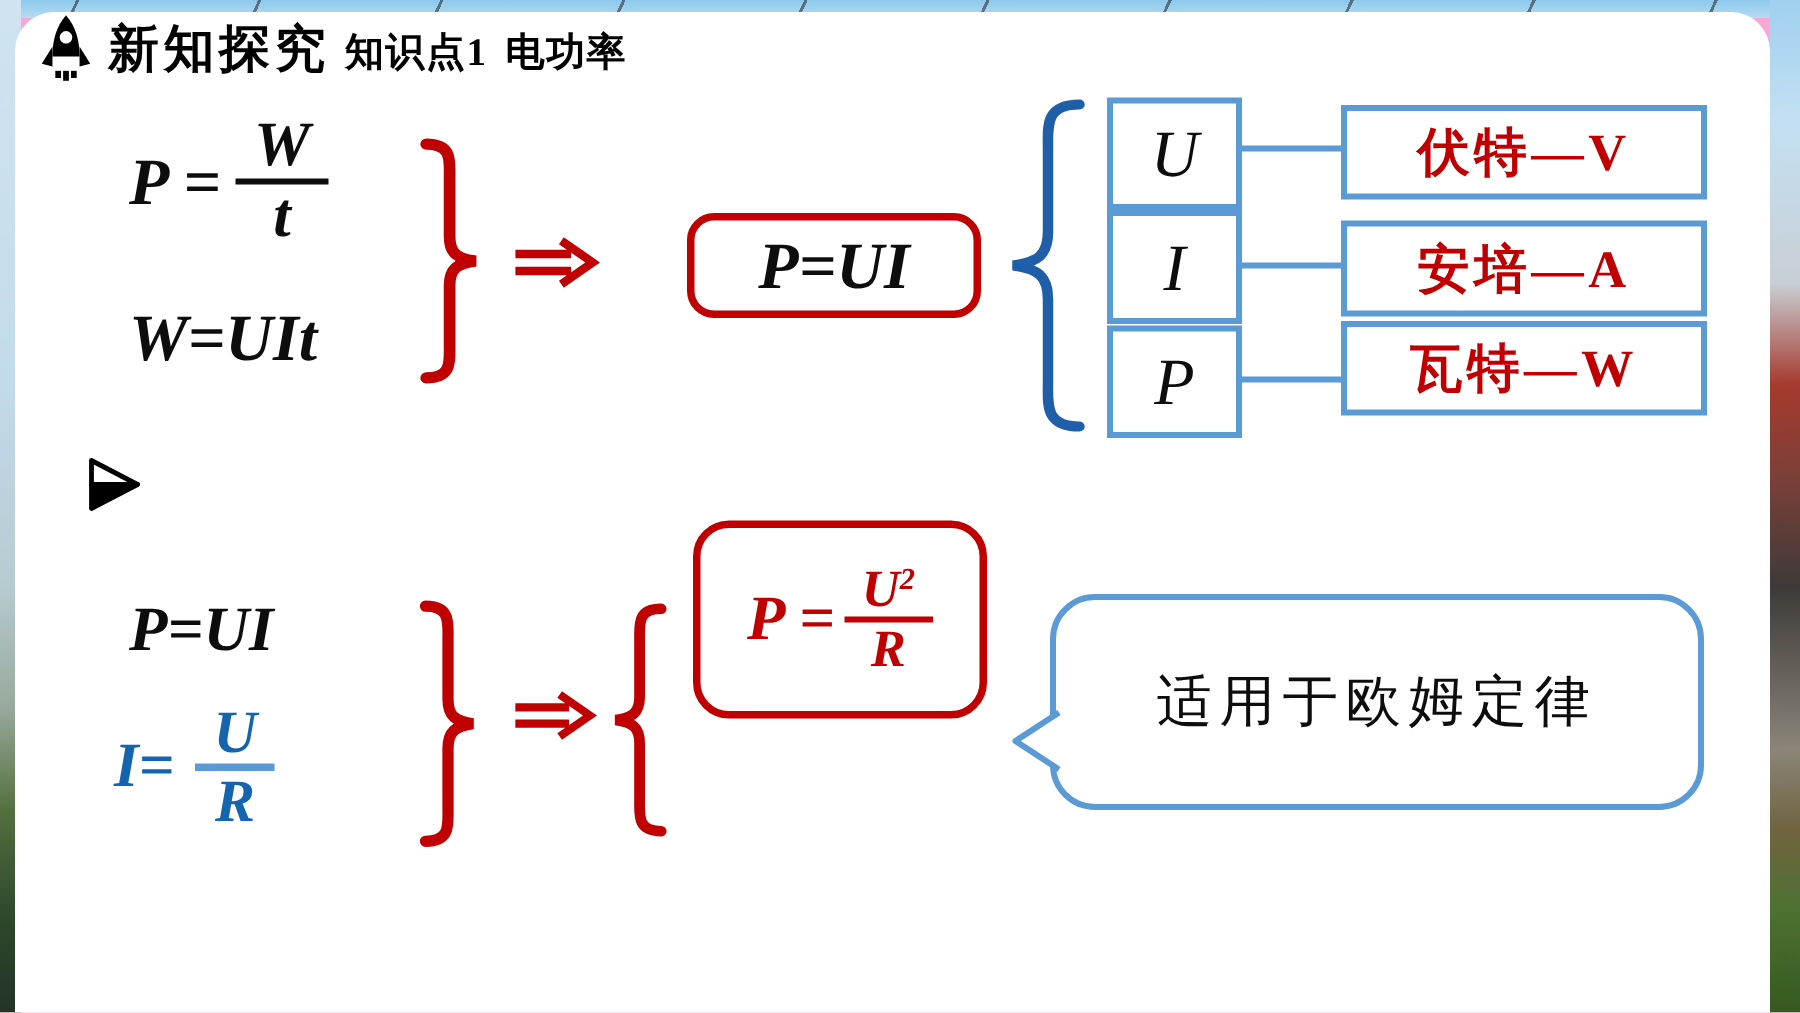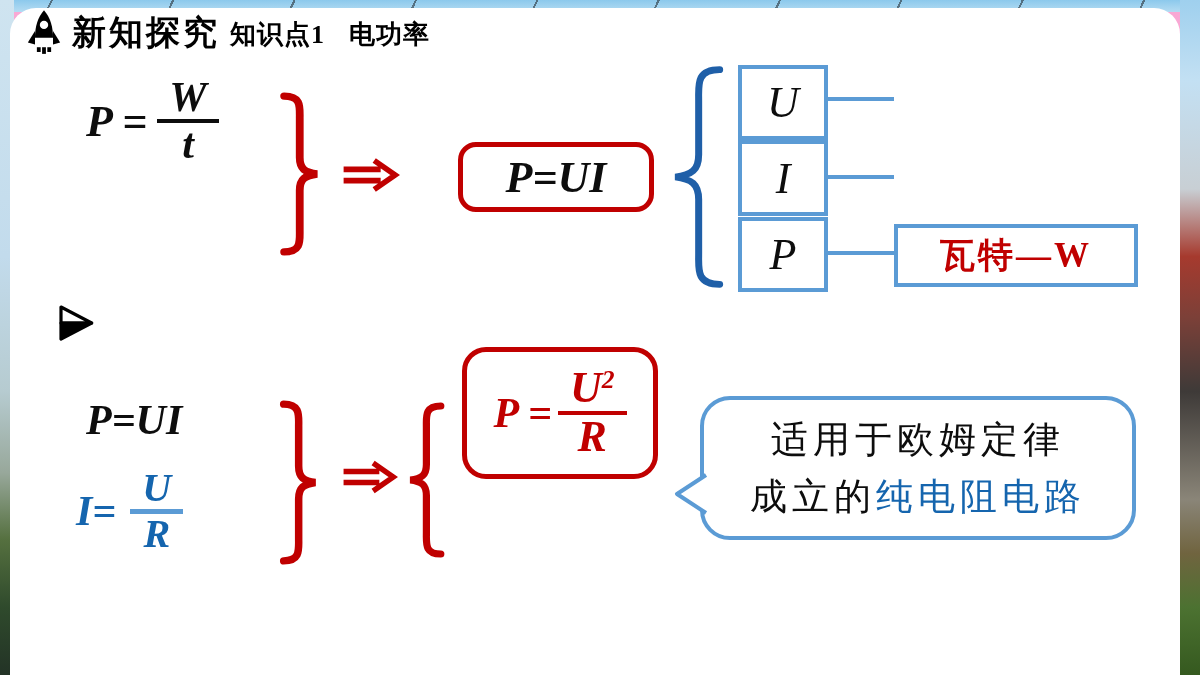--- a/index.html
+++ b/index.html
@@ -18,21 +18,21 @@
   .panel{position:absolute;left:10px;top:8px;width:1170px;height:667px;
     background:#fff;border-radius:26px 26px 0 0;}
 
   .abs{position:absolute;}
   .ink{color:#0d0d0d;}
   .red{color:#c00000;}
   .blue{color:#1565ae;}
 
   
   .hdr-title{font-size:34px;font-weight:bold;letter-spacing:3px;color:#000;}
-  .hdr-sub{font-size:26px;font-weight:bold;letter-spacing:1px;color:#000;display:flex;gap:24px;}
+  .hdr-sub{font-size:26px;font-weight:bold;letter-spacing:1px;color:#000;display:flex;gap:12px;}
 
   
   .fitalic{font-style:italic;font-weight:bold;font-family:"Liberation Serif",serif;}
   .frow{display:flex;align-items:center;}
   .frac{display:inline-flex;flex-direction:column;align-items:center;}
   .frac .fr-num,.frac .fr-den{line-height:1.02;padding:0 12px;}
   .frac .fr-bar{align-self:stretch;height:4px;}
   sup.s2{font-size:0.58em;vertical-align:0.55em;line-height:0;}
 
   .rbox{border:5px solid #c00000;border-radius:18px;background:#fff;
@@ -75,20 +75,21 @@
   </div>
 
   <div class="abs frow ink fitalic" style="left:86px;top:68px;height:106px;font-size:44px">
     <span>P =</span>
     <span class="frac" style="margin-left:10px;font-size:42px">
       <span class="fr-num">W</span>
       <span class="fr-bar" style="background:#0d0d0d"></span>
       <span class="fr-den">t</span>
     </span>
   </div>
+  <div class="abs ink fitalic" style="left:86px;top:200px;font-size:44px">W=UIt</div>
 
   <svg class="abs" style="left:272px;top:92px" width="52" height="164" viewBox="0 0 60 200" preserveAspectRatio="none">
     <path d="M14,5 C34,5 32,18 32,32 L32,80 C32,94 38,98 52,100 C38,102 32,106 32,120 L32,168 C32,182 34,195 14,195" fill="none" stroke="#c00000" stroke-width="9" stroke-linecap="round"></path>
   </svg>
 
   <svg class="abs" style="left:342px;top:155px" width="58" height="40" viewBox="0 0 72 44">
     <path d="M2,15 H48 M2,29 H48 M40,4 L66,22 L40,40" fill="none" stroke="#c00000" stroke-width="7"></path>
   </svg>
 
   <div class="abs rbox" style="left:458px;top:142px;width:186px;height:60px">
@@ -106,21 +107,27 @@
     <span class="unit-sym">I</span>
   </div>
   <div class="abs bluebox" style="left:738px;top:217px;width:82px;height:67px">
     <span class="unit-sym">P</span>
   </div>
 
   <div class="abs connector" style="left:824px;top:97px;width:70px"></div>
   <div class="abs connector" style="left:824px;top:175px;width:70px"></div>
   <div class="abs connector" style="left:824px;top:251px;width:70px"></div>
 
-  <div class="abs bluebox" style="left:894px;top:224px;width:236px;height:55px">
+  <div class="abs bluebox" style="left:894px;top:70px;width:236px;height:55px">
+    <span class="unit-name">伏特—V</span>
+  </div>
+  <div class="abs bluebox" style="left:894px;top:147px;width:236px;height:56px">
+    <span class="unit-name">安培—A</span>
+  </div>
+  <div class="abs bluebox" style="left:894px;top:214px;width:236px;height:55px">
     <span class="unit-name">瓦特—W</span>
   </div>
 
   <svg class="abs" style="left:57px;top:303px" width="40" height="40" viewBox="0 0 30 30">
     <path d="M3,3 L26,15 L3,15 Z" fill="#fff" stroke="#000" stroke-width="2.4" stroke-linejoin="round"></path>
     <path d="M3,15 L26,15 L3,27 Z" fill="#000" stroke="#000" stroke-width="2.4" stroke-linejoin="round"></path>
   </svg>
 
   <div class="abs ink fitalic" style="left:86px;top:396px;font-size:42px">P=UI</div>
 
@@ -141,29 +148,28 @@
     <path d="M2,15 H48 M2,29 H48 M40,4 L66,22 L40,40" fill="none" stroke="#c00000" stroke-width="7"></path>
   </svg>
 
   <svg class="abs" style="left:404px;top:402px" width="48" height="156" viewBox="0 0 60 200" preserveAspectRatio="none">
     <path d="M46,5 C26,5 28,18 28,32 L28,80 C28,94 22,98 8,100 C22,102 28,106 28,120 L28,168 C28,182 26,195 46,195" fill="none" stroke="#c00000" stroke-width="9" stroke-linecap="round"></path>
   </svg>
 
   <div class="abs rbox" style="left:462px;top:347px;width:186px;height:122px;border-radius:24px">
     <div class="frow red fitalic" style="font-size:42px">
       <span>P =</span>
-      <span class="frac" style="margin-left:6px;font-size:44px">
+      <span class="frac" style="margin-left:6px;font-size:35px">
         <span class="fr-num"><span>U</span><sup class="s2">2</sup></span>
         <span class="fr-bar" style="background:#c00000"></span>
         <span class="fr-den">R</span>
       </span>
     </div>
   </div>
 
 
   <div class="abs bubble" style="left:700px;top:396px;width:428px;height:136px">
     <svg class="tail" width="36" height="44" viewBox="0 0 36 44">
       <path d="M34,3 L5,22 L34,41" fill="#ffffff" stroke="#5b9bd5" stroke-width="4" stroke-linejoin="round"></path>
     </svg>
     <div>适用于欧姆定律</div>
-    <div><span>成立的</span><span class="blue">纯电阻电路</span></div>
   </div>
 </div>
 
 </body></html>

